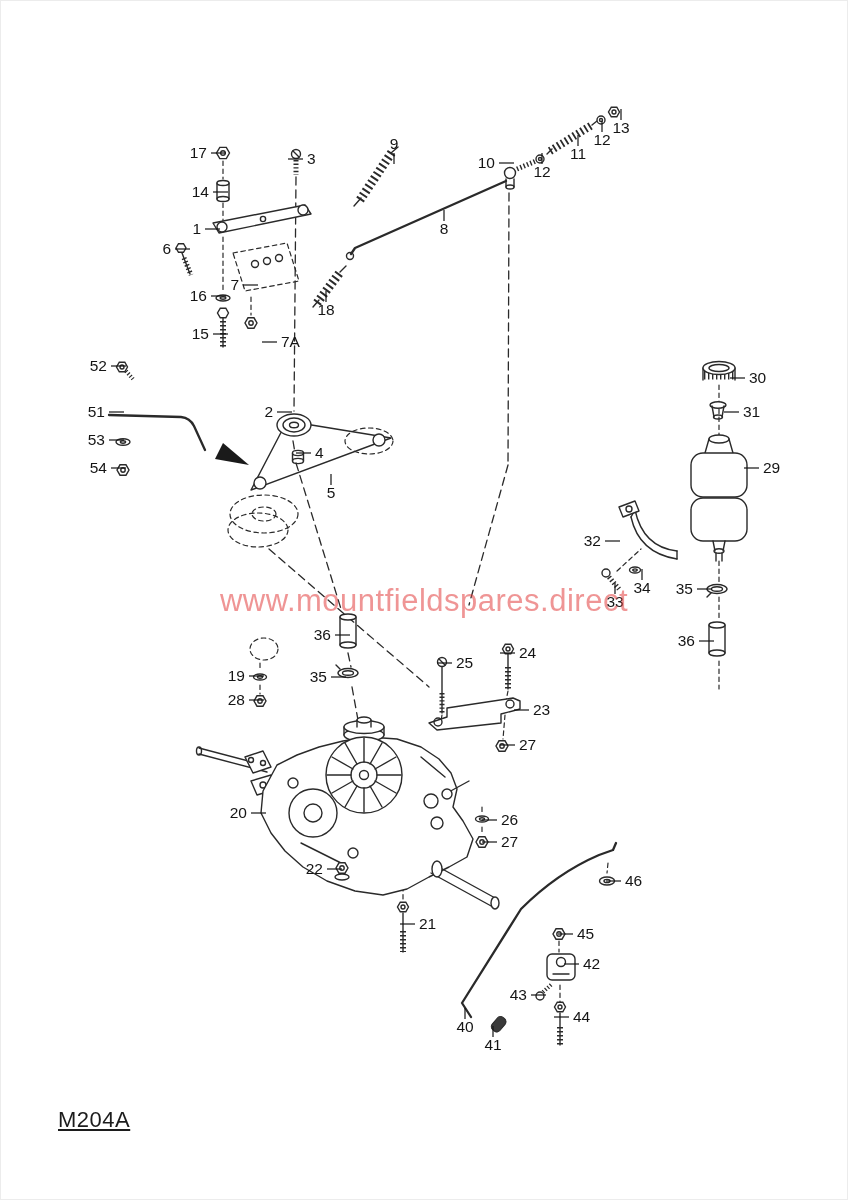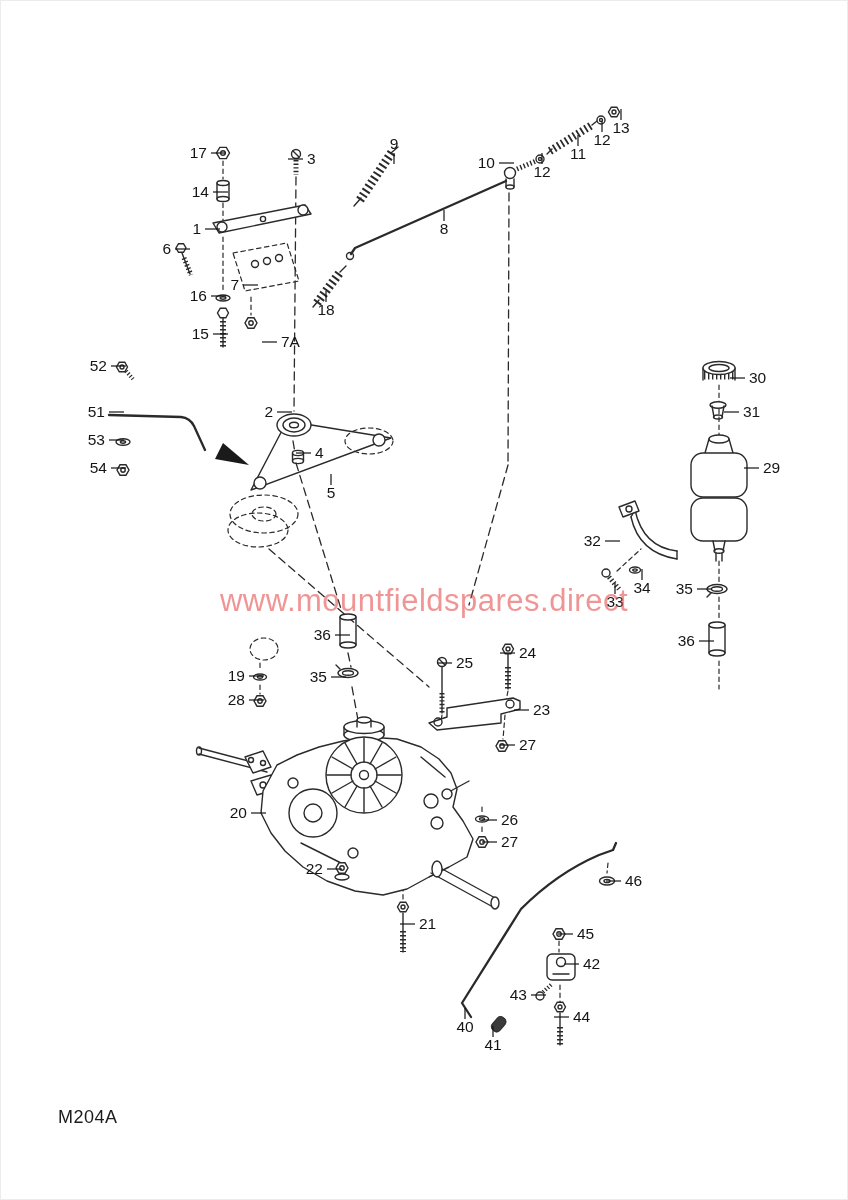--- a/index.html
+++ b/index.html
@@ -2,22 +2,22 @@
 <html><head>
 <meta charset="utf-8">
 <style>
   html,body{margin:0;padding:0;background:#fff;}
   .page{width:848px;height:1200px;position:relative;background:#fff;overflow:hidden;
         font-family:"Liberation Sans",sans-serif;border:1px solid #ececec;box-sizing:border-box;}
   .page svg{position:absolute;left:0;top:0;z-index:1;}
   .watermark{position:absolute;left:50%;top:582px;transform:translateX(-50%);
              font-size:31px;letter-spacing:.5px;color:rgba(226,62,62,.55);
              white-space:nowrap;z-index:2;pointer-events:none;}
-  .diagram-code{position:absolute;left:57px;top:1106px;font-size:18px;color:#1c1c1c;
-                letter-spacing:.5px;z-index:2;}
+  .diagram-code{position:absolute;left:57px;top:1106px;font-size:22px;color:#1c1c1c;
+                letter-spacing:.5px;z-index:2;text-decoration:underline;}
   
   .ln{fill:none;stroke:#2a2a2a;stroke-width:1.4;stroke-linecap:round;stroke-linejoin:round;}
   .fw{fill:#fff;stroke:#2a2a2a;stroke-width:1.4;stroke-linejoin:round;}
   .thick{stroke-width:2.3;}
   .dash{stroke-dasharray:8 5;stroke-width:1.3;}
   .dash2{stroke-dasharray:4.5 3.5;stroke-width:1.2;}
   .coil{fill:none;stroke:#2a2a2a;stroke-linecap:butt;}
   .hex{fill:#fff;stroke:#2a2a2a;stroke-width:1.4;}
   .dark{fill:#3a3a3a;stroke:#2a2a2a;}
   .arrow{fill:#1a1a1a;stroke:none;}

